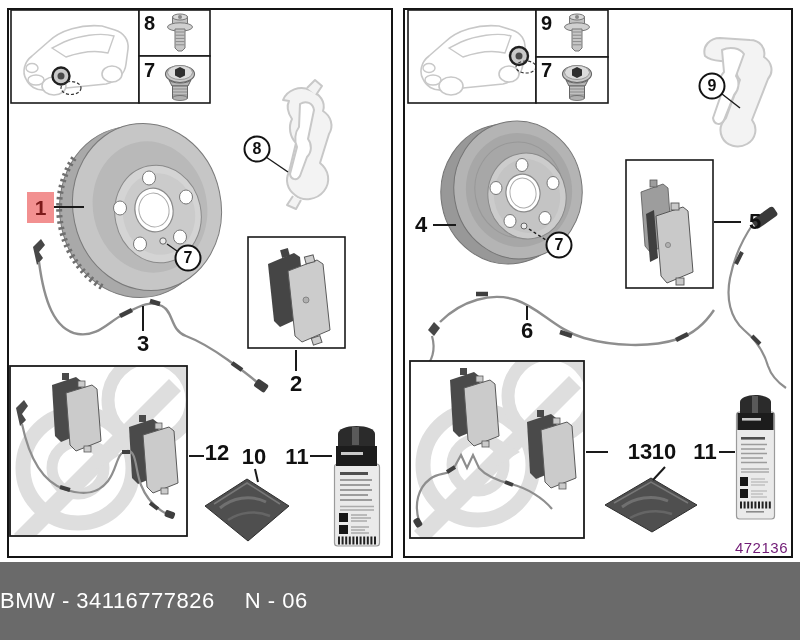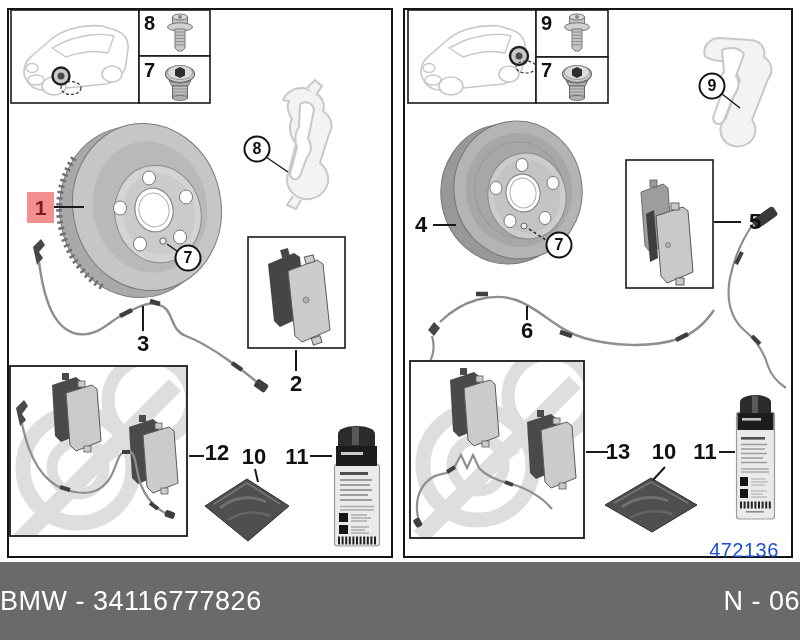--- a/index.html
+++ b/index.html
@@ -29,28 +29,28 @@
     transform:translate(-50%,-50%);
     border:2.2px solid #131313;border-radius:50%;background:#fff;
     font-weight:bold;font-size:16px;color:#101010;text-align:center;line-height:22px;
   }
   .red-tag{
     position:absolute;left:27px;top:192px;width:27px;height:31px;
     background:var(--hl-bg);color:var(--hl-text);
     font-weight:bold;font-size:21px;text-align:center;line-height:31px;
   }
   #sheet-number{
-    position:absolute;left:700px;top:539px;width:88px;text-align:center;
-    font-size:20px;color:#1d4ed8;letter-spacing:.5px;
+    position:absolute;left:700px;top:539px;width:88px;text-align:right;
+    font-size:15px;color:#701a75;letter-spacing:.5px;
   }
   #footer{
     position:absolute;left:0;top:562px;width:800px;height:78px;
     background:var(--footer-bg);
-    display:flex;align-items:center;justify-content:space-between;gap:30px;
-    color:#ffffff;font-size:27px;letter-spacing:.5px;
+    display:flex;align-items:center;justify-content:flex-start;gap:30px;
+    color:#ffffff;font-size:22px;letter-spacing:.5px;
   }
 </style>
 </head>
 <body>
 
 <div id="stage">
 
   <div class="panel" id="panel-left"></div>
   <div class="panel" id="panel-right"></div>
 
@@ -337,21 +337,21 @@
   <div class="co" style="left:254px;top:457px;">10</div>
   <div class="co" style="left:297px;top:457px;">11</div>
 
   <div class="fnum" style="left:541px;top:13px;">9</div>
   <div class="fnum" style="left:541px;top:60px;">7</div>
   <div class="co" style="left:421px;top:225px;">4</div>
   <div class="circle-co" style="left:559px;top:245px;">7</div>
   <div class="circle-co" style="left:712px;top:86px;">9</div>
   <div class="co" style="left:755px;top:222px;">5</div>
   <div class="co" style="left:527px;top:331px;">6</div>
-  <div class="co" style="left:618px;top:452px;">13</div>
+  <div class="co" style="left:640px;top:452px;">13</div>
   <div class="co" style="left:664px;top:452px;">10</div>
   <div class="co" style="left:705px;top:452px;">11</div>
 
   <div id="sheet-number">472136</div>
 
   <div id="footer">
     <span>BMW - 34116777826</span>
     <span>N - 06</span>
   </div>
 

